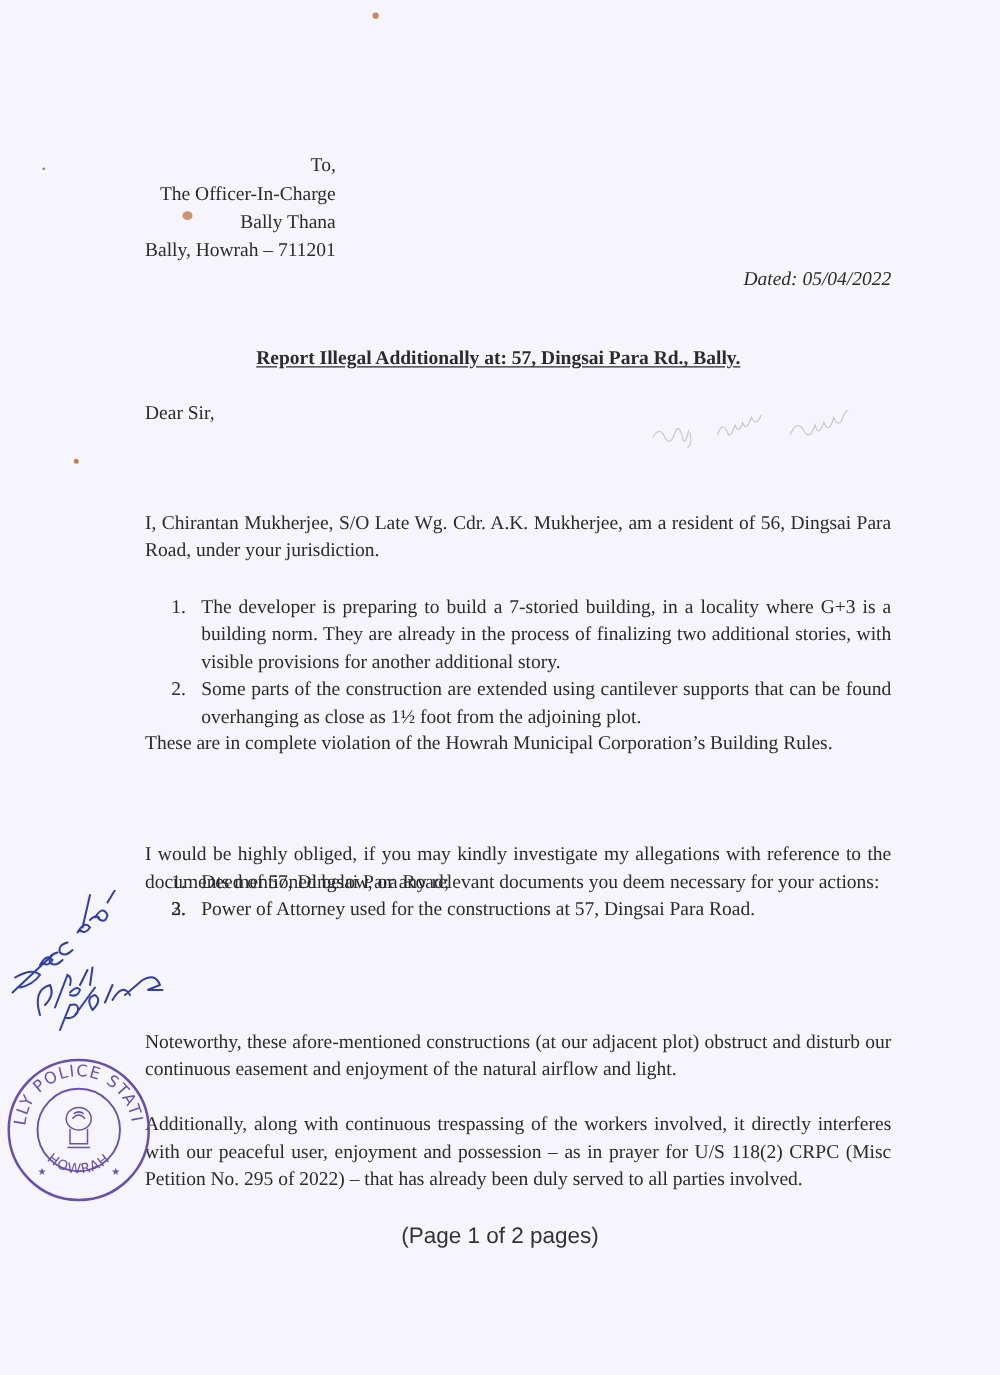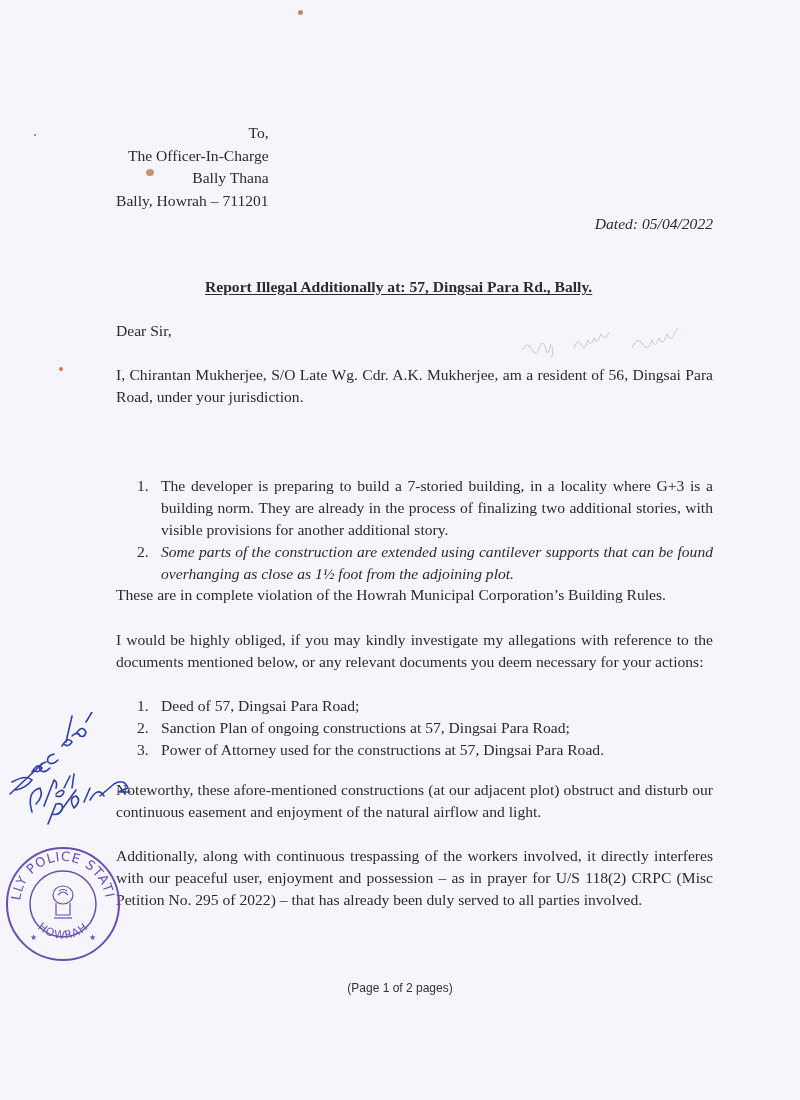--- a/index.html
+++ b/index.html
@@ -4,40 +4,40 @@
 <style>
   html, body { margin: 0; padding: 0; }
   body {
     width: 800px; height: 1100px; position: relative; overflow: hidden;
     background: #f6f5fb;
     font-family: "Liberation Serif", "DejaVu Serif", serif;
     color: #2b2b2b;
   }
   .page { position: absolute; inset: 0; }
   .t { position: absolute; font-size: 15.6px; line-height: 22px; white-space: nowrap; }
-  .just { white-space: normal; text-align: justify; text-align-last: left; }
+  .just { white-space: normal; text-align: justify; text-align-last: left; margin-top: 44px; }
   .address { left: 116px; top: 122px; }
   .address div { line-height: 22.5px; text-align: right; }
   .dated { right: 87px; top: 213px; font-style: italic; }
   .subject { left: 205px; top: 276px; font-weight: bold; text-decoration: underline; text-underline-offset: 2px; }
   .salutation { left: 116px; top: 320px; }
   .para { left: 116px; width: 597px; }
   .p1 { top: 364px; }
   .p2 { top: 431px; }
   .list { position: absolute; left: 137px; width: 576px; }
   .li { position: relative; padding-left: 24px; font-size: 15.6px; line-height: 22px; text-align: justify; }
   .li .num { position: absolute; left: 0; top: 0; }
   .l1 { top: 475px; }
   .p3 { top: 584px; }
   .p4 { top: 629px; }
   .l3 { top: 695px; }
   .p5 { top: 779px; }
   .p6 { top: 845px; }
   .footer { left: 0; width: 800px; text-align: center; top: 977px;
-    font-family: "Liberation Sans", "DejaVu Sans", sans-serif; font-size: 12px; color: #333; }
+    font-family: "Liberation Sans", "DejaVu Sans", sans-serif; font-size: 18px; color: #333; }
   .spot { position: absolute; border-radius: 50%; }
   .stamp { position: absolute; left: 4px; top: 845px; width: 118px; height: 118px; }
   .received { position: absolute; left: 2px; top: 712px; width: 130px; height: 118px; }
   .faint-sign { position: absolute; left: 512px; top: 328px; width: 200px; height: 34px; }
 </style>
 </head>
 <body>
 
 <div class="page">
 
@@ -70,36 +70,35 @@
   <div class="t para just p1">I, Chirantan Mukherjee, S/O Late Wg. Cdr. A.K. Mukherjee, am a resident of 56, Dingsai Para Road, under your jurisdiction.</div>
 
 
   <div class="list l1">
     <div class="li">
       <span class="num">1.</span>
       <span>The developer is preparing to build a 7-storied building, in a locality where G+3 is a building norm. They are already in the process of finalizing two additional stories, with visible provisions for another additional story.</span>
     </div>
     <div class="li">
       <span class="num">2.</span>
-      <span style="display:block;text-align:justify;text-align-last:left;font-style:italic;">Some parts of the construction are extended using cantilever supports that can be found overhanging as close as 1½ foot from the adjoining plot.</span>
+      <span style="display:block;text-align:justify;text-align-last:left;">Some parts of the construction are extended using cantilever supports that can be found overhanging as close as 1½ foot from the adjoining plot.</span>
     </div>
   </div>
 
   <div class="t para p3">These are in complete violation of the Howrah Municipal Corporation’s Building Rules.</div>
 
   <div class="t para just p4">I would be highly obliged, if you may kindly investigate my allegations with reference to the documents mentioned below, or any relevant documents you deem necessary for your actions:</div>
 
   <div class="list l3">
     <div class="li">
       <span class="num">1.</span>
       <span>Deed of 57, Dingsai Para Road;</span>
     </div>
     <div class="li">
       <span class="num">2.</span>
-      <span>Sanction Plan of ongoing constructions at 57, Dingsai Para Road;</span>
     </div>
     <div class="li">
       <span class="num">3.</span>
       <span>Power of Attorney used for the constructions at 57, Dingsai Para Road.</span>
     </div>
   </div>
 
   <div class="t para just p5">Noteworthy, these afore-mentioned constructions (at our adjacent plot) obstruct and disturb our continuous easement and enjoyment of the natural airflow and light.</div>
 
   <div class="t para just p6">Additionally, along with continuous trespassing of the workers involved, it directly interferes with our peaceful user, enjoyment and possession – as in prayer for U/S 118(2) CRPC (Misc Petition No. 295 of 2022) – that has already been duly served to all parties involved.</div>

